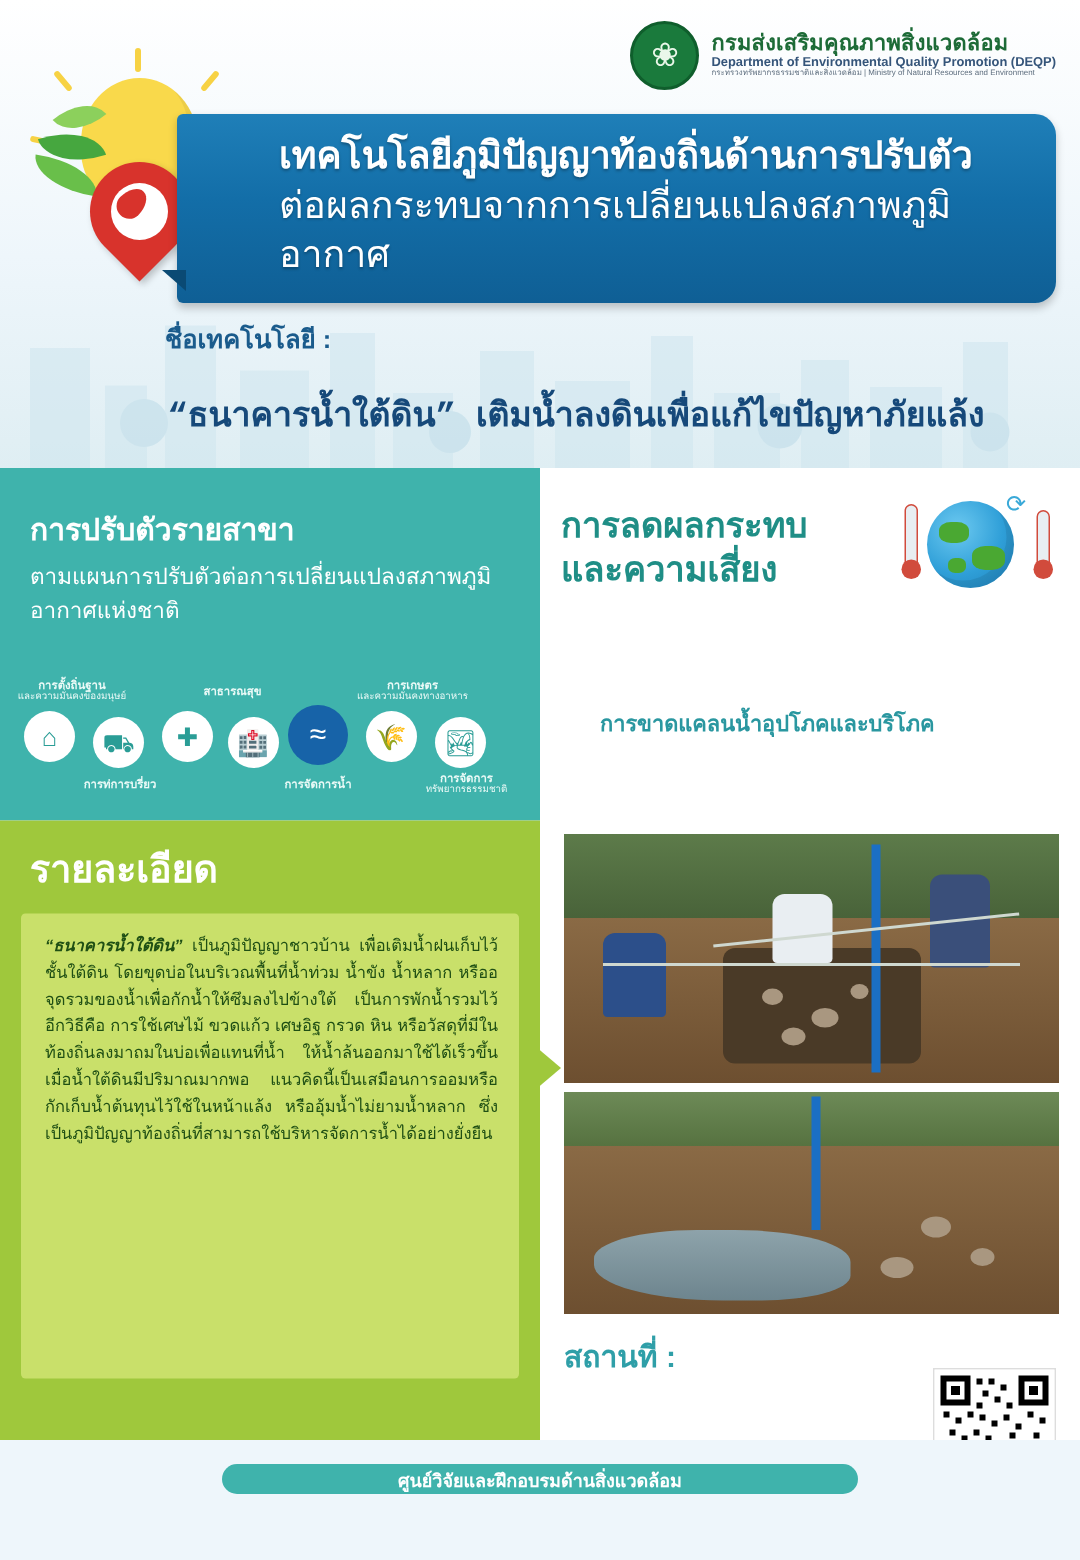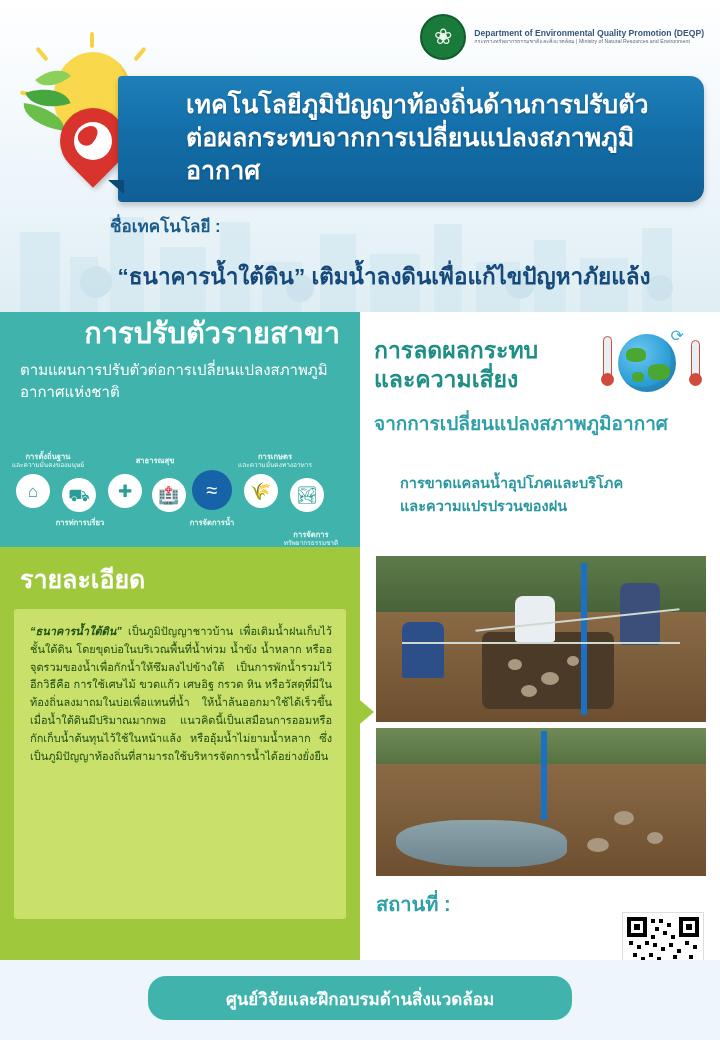--- a/index.html
+++ b/index.html
@@ -50,21 +50,21 @@
     border-radius: 4px 14px 14px 4px;
     box-shadow: 0 3px 6px rgba(0,0,0,.22);
     padding: 12px 22px 0 68px;
     color: #fff;
   }
   .ribbon .l1 {
     font-size: 25px; font-weight: bold; line-height: 1.32;
     text-shadow: 0 1px 2px rgba(0,0,0,.3);
   }
   .ribbon .l2 {
-    font-size: 25px; font-weight: bold; line-height: 1.32;
+    font-size: 25px; font-weight: normal; line-height: 1.32;
     text-shadow: 0 1px 2px rgba(0,0,0,.3);
   }
   .ribbon-tail {
     position: absolute; left: 108px; top: 180px;
     width: 0; height: 0;
     border-left: 16px solid transparent;
     border-right: 0 solid transparent;
     border-top: 14px solid #0a4a74;
   }
 
@@ -106,30 +106,31 @@
 
   
   .techname-label {
     position: absolute; left: 110px; top: 212px;
     font-size: 17px; color: #1a5b8c; font-weight: bold;
   }
   .techname-value {
     position: absolute; left: 84px; top: 258px; width: 600px;
     font-size: 22.5px; font-weight: bold; color: #16497a;
     text-align: center;
+    font-family: Liberation Mono, monospace;
   }
 
   
   .band-left {
     position: absolute; left: 0; top: 312px; width: 360px; height: 235px;
     background: #3fb3ac;
     color: #ffffff;
   }
   .band-left h2 {
-    font-size: 29px; font-weight: bold; padding: 4px 20px 0 20px; line-height: 1.2; text-align: right;
+    font-size: 20px; font-weight: bold; padding: 30px 20px 0 20px; line-height: 1.2;
   }
   .band-left p {
     font-size: 15px; padding: 8px 20px 0 20px; line-height: 1.5;
   }
   .icon-row {
     position: absolute; left: 0; top: 140px; width: 360px; height: 95px;
   }
   .sector-caption {
     position: absolute; font-size: 6.5px; color: #eafaf7; text-align: center; line-height: 1.25;
   }
@@ -244,24 +245,24 @@
     position: absolute; left: 614px; top: 1000px; width: 100px;
     text-align: center; font-size: 9px; color: #2f9fa8;
   }
 
   
   .footer {
     position: absolute; left: 0; top: 960px; width: 720px; height: 80px;
     background: #eef6fb;
   }
   .footer-pill {
-    position: absolute; left: 148px; top: 16px; width: 424px; height: 44px;
+    position: absolute; left: 148px; top: 16px; width: 424px; height: 20px;
     background: #3fb3ac; border-radius: 18px;
     display: flex; align-items: center; justify-content: center;
-    color: #ffffff; font-size: 17px; font-weight: bold;
+    color: #ffffff; font-size: 12px; font-weight: bold;
   }
 </style>
 </head>
 <body>
 
 <div class="page">
 
   <div class="header">
 
     <svg class="skyline" viewBox="0 0 720 150" preserveAspectRatio="none">
@@ -284,20 +285,21 @@
         <circle cx="96" cy="120" r="16"></circle>
         <circle cx="300" cy="126" r="14"></circle>
         <circle cx="520" cy="122" r="15"></circle>
         <circle cx="660" cy="126" r="13"></circle>
       </g>
     </svg>
 
     <div class="dept-logo">
       <div class="dept-seal">❀</div>
       <div class="dept-text">
+        <div class="dept-th">กรมส่งเสริมคุณภาพสิ่งแวดล้อม</div>
         <div class="dept-en">Department of Environmental Quality Promotion (DEQP)</div>
         <div class="dept-sub">กระทรวงทรัพยากรธรรมชาติและสิ่งแวดล้อม | Ministry of Natural Resources and Environment</div>
       </div>
     </div>
 
     <div class="bulb-wrap">
       <div class="ray" style="left:68px; top:2px;"></div>
       <div class="ray" style="left:18px; top:16px; transform:rotate(-40deg);"></div>
       <div class="ray" style="left:116px; top:16px; transform:rotate(40deg);"></div>
       <div class="ray" style="left:4px; top:56px; transform:rotate(-78deg);"></div>
@@ -348,50 +350,48 @@
       <div class="ico hl" style="left:192px; top:18px;">≈</div>
       <div class="ico" style="left:244px; top:22px;">🌾</div>
       <div class="ico" style="left:290px; top:26px;">🏞</div>
 
       <div class="sector-caption" style="left:40px; top:66px; width:80px;">
         <b>การท่การบรี่ยว</b>
       </div>
       <div class="sector-caption" style="left:172px; top:66px; width:80px;">
         <b>การจัดการน้ำ</b>
       </div>
-      <div class="sector-caption" style="left:268px; top:62px; width:86px;margin-top:16px;">
+      <div class="sector-caption" style="left:268px; top:62px; width:86px;">
         <b>การจัดการ</b>
         <span>ทรัพยากรธรรมชาติ</span>
       </div>
     </div>
   </div>
 
   <div class="band-right">
     <h2>
       <span>การลดผลกระทบ</span><br>
       <span>และความเสี่ยง</span>
     </h2>
-    <h3>จากการเปลี่ยนแปลงสภาพภูมิอากาศ</h3>
 
     <div class="arrow-cycle">⟳</div>
     <div class="globe">
       <div class="land" style="left:8px; top:14px; width:20px; height:14px;"></div>
       <div class="land" style="left:30px; top:30px; width:22px; height:16px;"></div>
       <div class="land" style="left:14px; top:38px; width:12px; height:10px;"></div>
     </div>
     <div class="thermo" style="right:108px; top:24px; height:44px;">
       <div class="bulbend"></div>
     </div>
     <div class="thermo" style="right:20px; top:28px; height:40px;">
       <div class="bulbend"></div>
     </div>
 
     <div class="risk">
       <div>การขาดแคลนน้ำอุปโภคและบริโภค</div>
-      <div>และความแปรปรวนของฝน</div>
     </div>
   </div>
 
   <div class="detail">
     <h2>รายละเอียด</h2>
     <div class="detail-box">
       <p>
         <span class="lead">“ธนาคารน้ำใต้ดิน”</span><span> เป็นภูมิปัญญาชาวบ้าน เพื่อเติมน้ำฝนเก็บไว้ชั้นใต้ดิน โดยขุดบ่อในบริเวณพื้นที่น้ำท่วม น้ำขัง น้ำหลาก หรืออจุดรวมของน้ำเพื่อกักน้ำให้ซึมลงไปข้างใต้ เป็นการพักน้ำรวมไว้ อีกวิธีคือ การใช้เศษไม้ ขวดแก้ว เศษอิฐ กรวด หิน หรือวัสดุที่มีในท้องถิ่นลงมาถมในบ่อเพื่อแทนที่น้ำ ให้น้ำล้นออกมาใช้ได้เร็วขึ้นเมื่อน้ำใต้ดินมีปริมาณมากพอ แนวคิดนี้เป็นเสมือนการออมหรือกักเก็บน้ำต้นทุนไว้ใช้ในหน้าแล้ง หรืออุ้มน้ำไม่ยามน้ำหลาก ซึ่งเป็นภูมิปัญญาท้องถิ่นที่สามารถใช้บริหารจัดการน้ำได้อย่างยั่งยืน</span>
       </p>
     </div>

